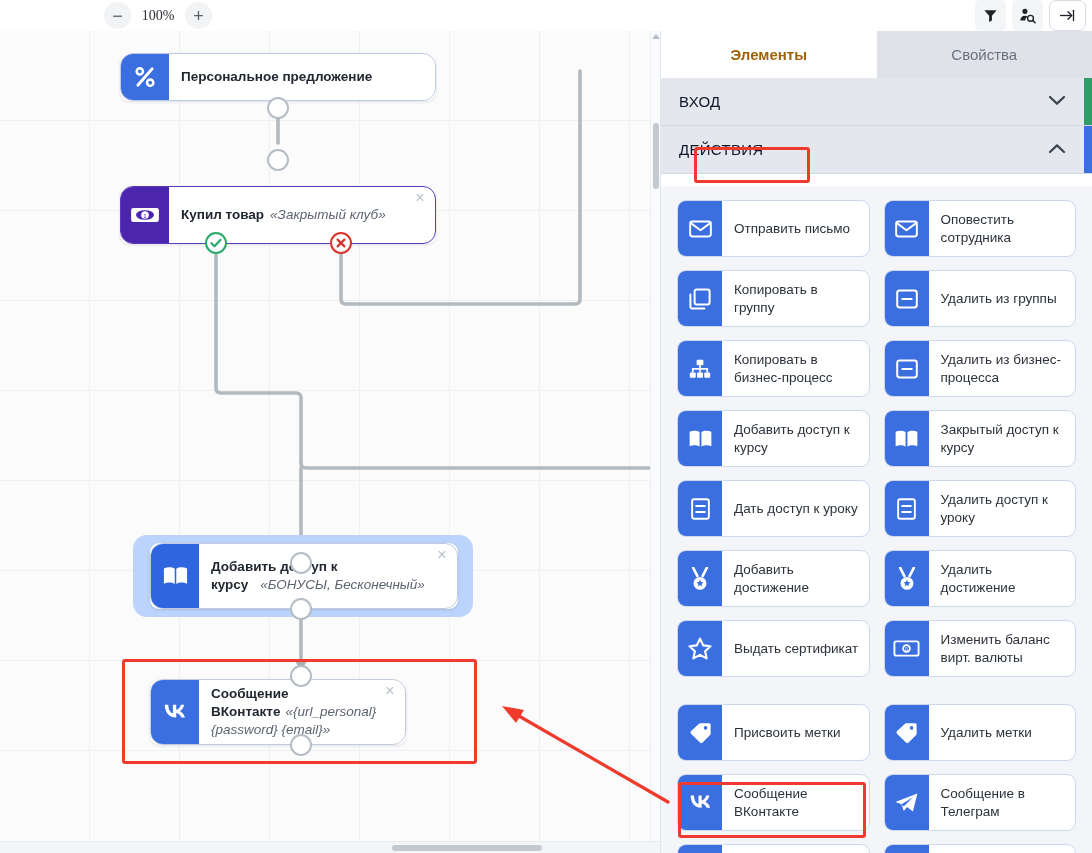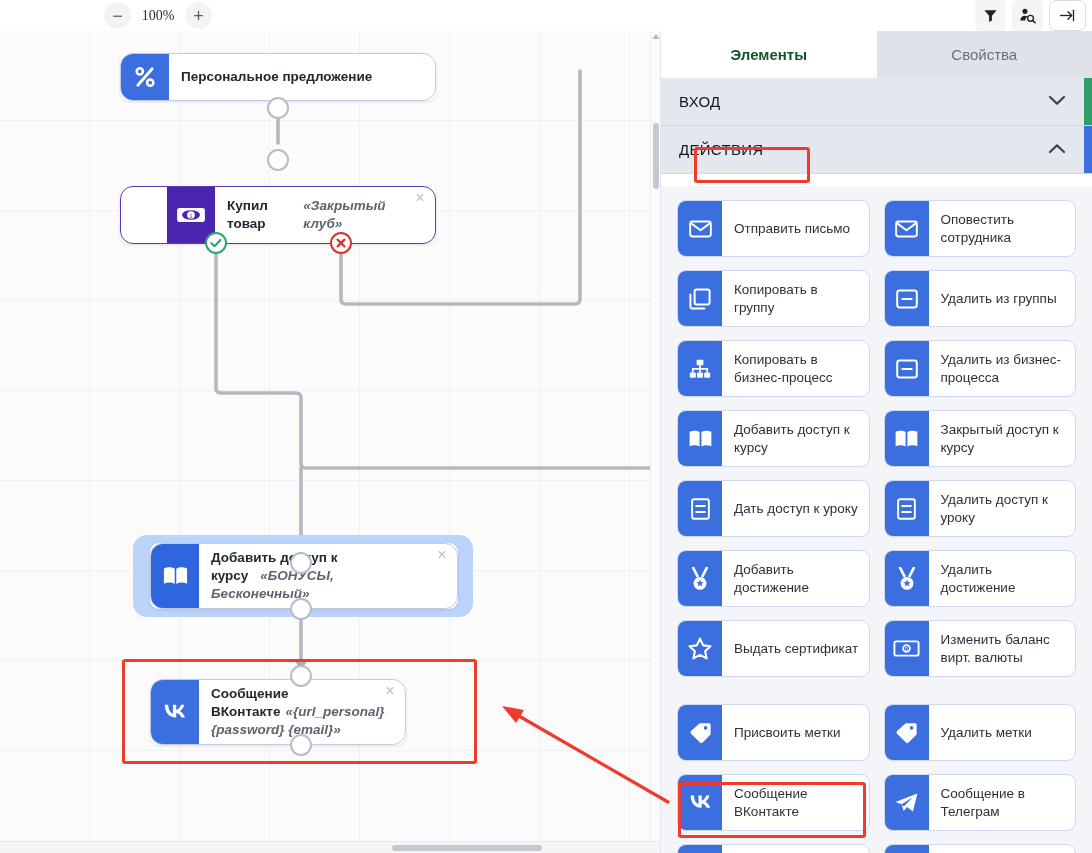--- a/index.html
+++ b/index.html
@@ -106,21 +106,21 @@
     width: 48px; flex: 0 0 48px;
     display: flex; align-items: center; justify-content: center;
     color: #ffffff;
   }
   .node-body {
     flex: 1; display: flex; align-items: center;
     padding: 6px 26px 6px 12px;
     font-size: 13.5px; color: #222831; line-height: 1.35;
   }
   .node-title { font-weight: 700; }
-  .node-sub { font-style: italic; color: #5c6470; font-weight: 700; }
+  .node-sub { font-style: italic; color: #5c6470; font-weight: 400; }
   .node-close {
     position: absolute; right: 8px; top: 5px;
     width: 16px; height: 16px; color: #b9bfc9;
     font-size: 16px; line-height: 14px; text-align: center; cursor: pointer;
     font-family: "Liberation Sans", sans-serif;
   }
   .port {
     position: absolute; width: 22px; height: 22px;
     border-radius: 50%; background: #ffffff;
     border: 2px solid #b6bdc6; z-index: 12;
@@ -129,21 +129,21 @@
   .port.no { border-color: #d9342b; }
   .port svg { position: absolute; left: 1px; top: 1px; }
 
   
   #node-offer { left: 120px; top: 22px; width: 316px; height: 48px; }
   #node-offer .node-icon { background: #3b6fe0; }
   #node-offer .node-inner { border-color: #bfcbe6; }
 
   #node-purchase { left: 120px; top: 155px; width: 316px; height: 58px; }
   #node-purchase .node-icon { background: #4b25ad; }
-  #node-purchase .node-inner { border-color: #5b39b9; padding-left: 46px; }
+  #node-purchase .node-inner { border-color: #5b39b9; }
 
   .sel-halo {
     position: absolute; left: 133px; top: 504px; width: 340px; height: 82px;
     background: #bcd4fb; border-radius: 14px;
   }
   #node-course { left: 150px; top: 512px; width: 308px; height: 66px; }
   #node-course .node-icon { background: #2f66e0; }
   #node-course .node-inner { border-color: #c3ccdd; }
 
   #node-vk { left: 150px; top: 648px; width: 256px; height: 66px; }
@@ -164,21 +164,21 @@
   .panel {
     position: absolute; right: 0; top: 31px; width: 432px; height: 822px;
     background: #ffffff; border-left: 1px solid #e2e5ea;
     overflow: hidden;
   }
   .tabs { display: flex; height: 47px; background: #dfe3e9; }
   .tab {
     flex: 1; display: flex; align-items: center; justify-content: center;
     font-size: 15px; color: #6a717c; cursor: pointer;
   }
-  .tab.active { background: #ffffff; color: #14532d; font-weight: 700; }
+  .tab.active { background: #ffffff; color: #a16207; font-weight: 700; }
 
   .section-hdr {
     position: relative; height: 48px;
     display: flex; align-items: center; justify-content: space-between;
     padding: 0 26px 0 18px;
     background: #e4e8ee; border-bottom: 1px solid #d4d9e1;
     font-size: 15px; color: #0f172a; letter-spacing: .3px; cursor: pointer;
   }
   .section-hdr .accent {
     position: absolute; right: 0; top: 0; width: 8px; height: 100%;

